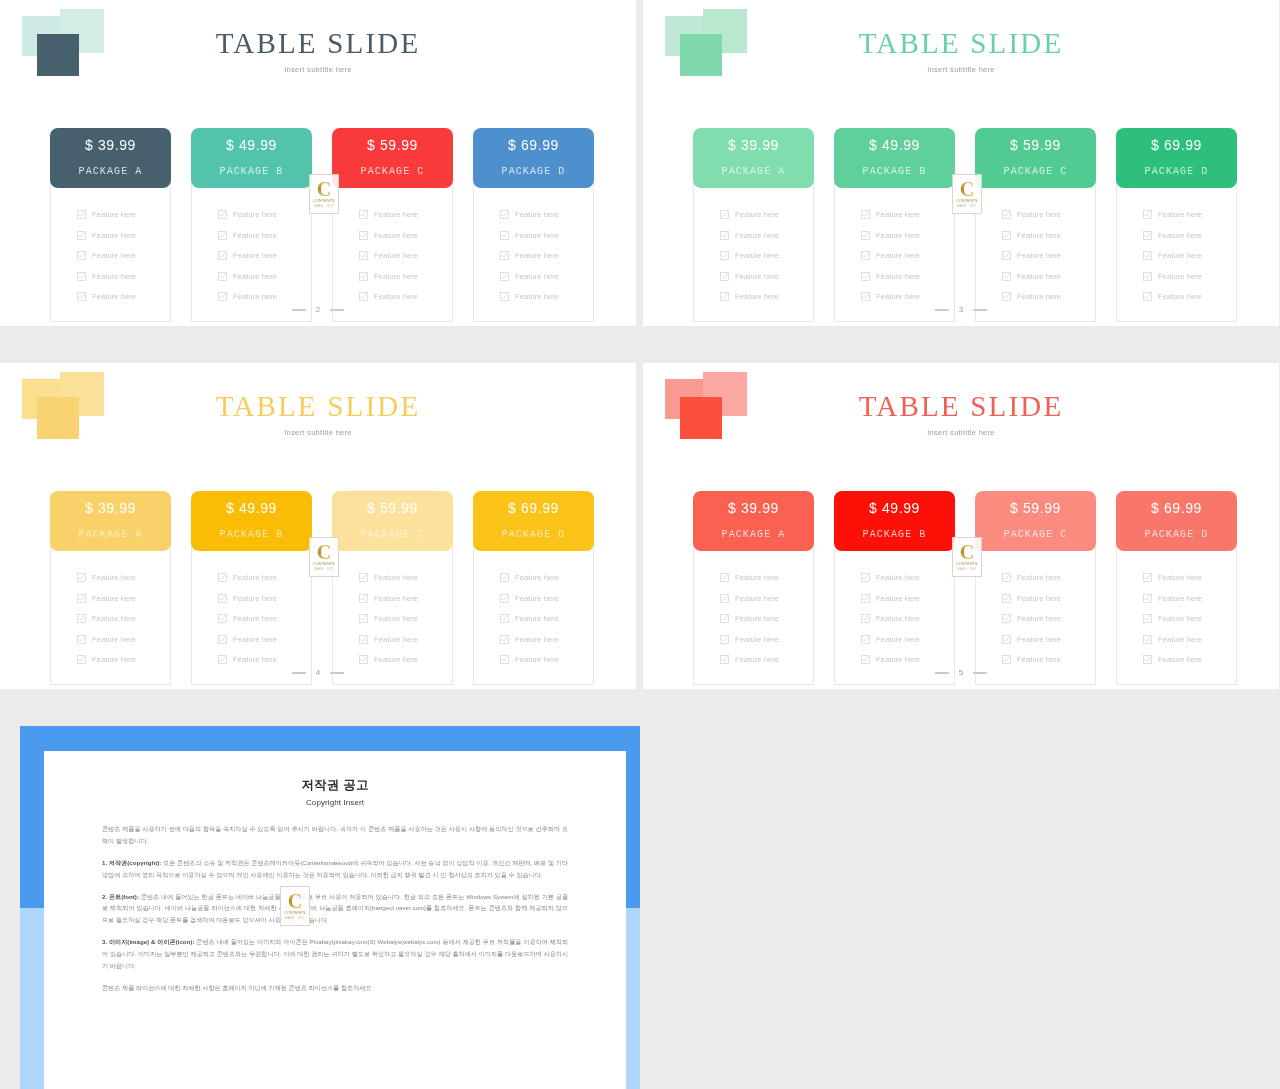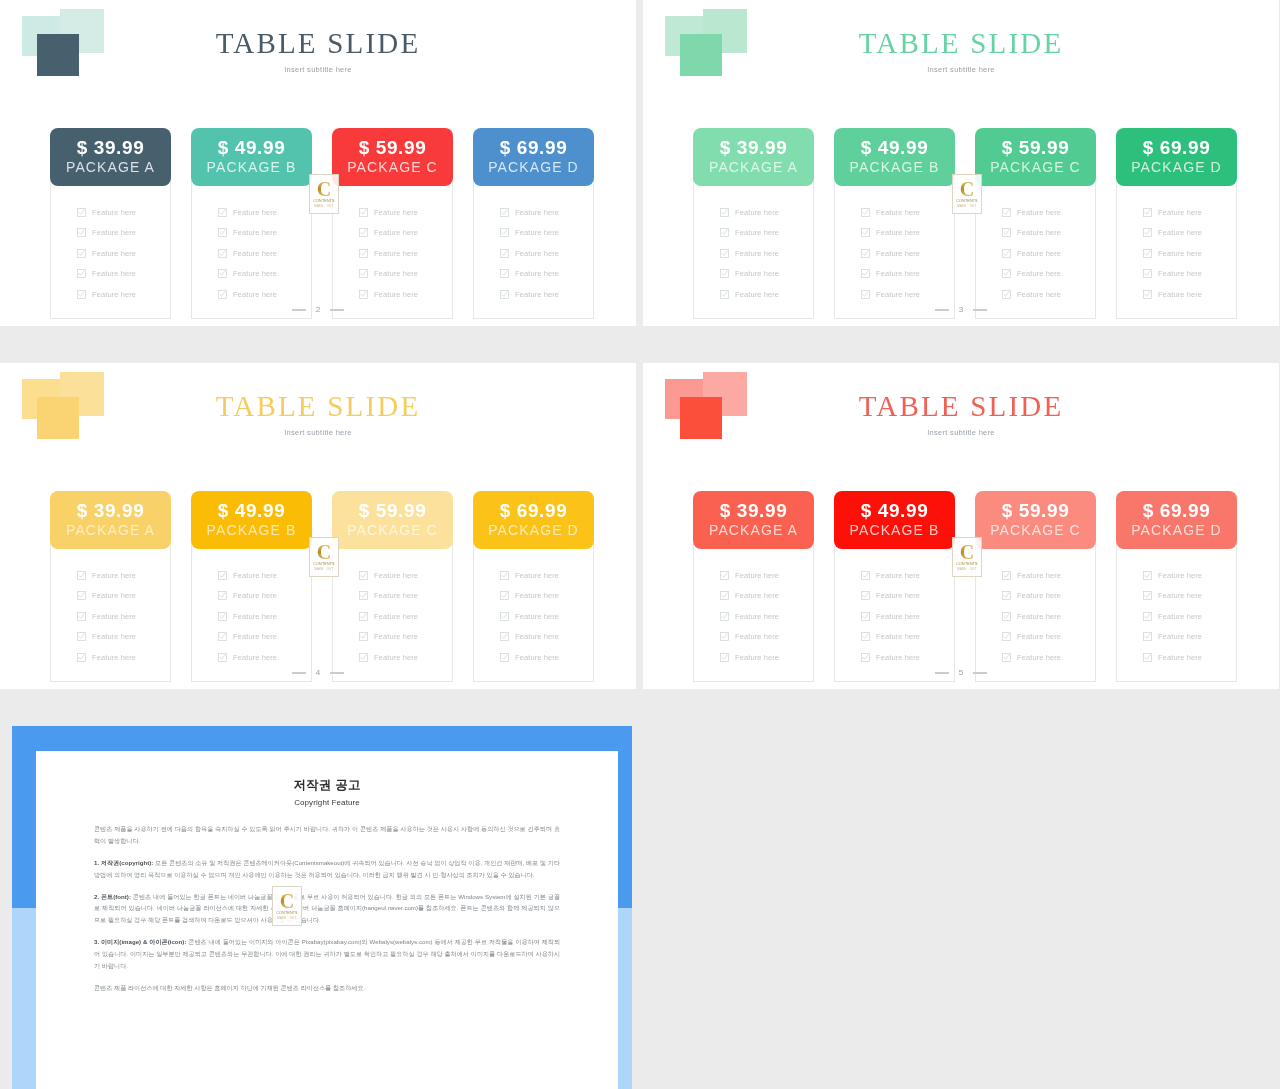--- a/index.html
+++ b/index.html
@@ -68,29 +68,30 @@
   .card { width: 121px; position: relative; }
   .card-head {
     border-radius: 8px;
     padding: 10px 0 11px;
     text-align: center;
     position: relative;
     z-index: 2;
   }
   .card-price {
     color: #ffffff;
-    font-size: 19px;
-    font-weight: bold;
+    font-size: 14px;
+    font-weight: normal;
     letter-spacing: 0.6px;
     line-height: 1.1;
   }
   .card-pkg {
-    margin-top: 0;
-    font-size: 14px;
+    margin-top: 13px;
+    font-size: 10px;
     letter-spacing: 1.1px;
+    font-family: Liberation Mono, monospace;
   }
   .card-body {
     border: 1px solid #e7e7e7;
     border-top: none;
     background: #fff;
     margin-top: -6px;
     padding: 22px 0 14px;
     min-height: 125px;
   }
   .feat {
@@ -140,21 +141,21 @@
     left: 0; right: 0; bottom: 8px;
     display: flex; align-items: center; justify-content: center;
     gap: 10px;
   }
   .pager .dash { width: 14px; height: 2px; background: #c9cdd0; display: block; }
   .pager .num { font-size: 8px; color: #9aa0a5; }
 
   
   #copyright-slide {
     position: absolute;
-    left: 4px; top: 726px;
+    left: 12px; top: 726px;
     width: 636px; height: 363px;
     overflow: hidden;
   }
   .cr-frame-top {
     position: absolute; left: 8px; top: 0; width: 620px; height: 182px;
     background: #4a9bf0;
   }
   .cr-frame-bot {
     position: absolute; left: 8px; top: 182px; width: 620px; height: 181px;
     background: #aed6fb;
@@ -1161,21 +1162,21 @@
         <span class="dash"></span>
       </div>
     </div>
   </div>
 
   <div id="copyright-slide">
     <div class="cr-frame-top" style="background: rgb(74, 155, 240);"></div>
     <div class="cr-frame-bot" style="background: rgb(174, 214, 251);"></div>
     <div class="cr-paper">
       <div class="cr-title">저작권 공고</div>
-      <div class="cr-subtitle">Copyright Feature</div>
+      <div class="cr-subtitle">Copyright Insert</div>
       <div class="cr-body">
           <div class="cr-p">콘텐츠 제품을 사용하기 전에 다음의 항목을 숙지하실 수 있도록 읽어 주시기 바랍니다. 귀하가 이 콘텐츠 제품을 사용하는 것은 사용시 사항에 동의하신 것으로 간주되며 효력이 발생합니다.</div>
           <div class="cr-p"><b>1. 저작권(copyright):</b> 모든 콘텐츠의 소유 및 저작권은 콘텐츠메이커아웃(Contentsmakeout)에 귀속되어 있습니다. 사전 승낙 없이 상업적 이용, 개인간 재판매, 배포 및 기타 방법에 의하여 영리 목적으로 이용하실 수 없으며 개인 사용에만 이용하는 것은 허용되어 있습니다. 이러한 금지 행위 발견 시 민·형사상의 조치가 있을 수 있습니다.</div>
           <div class="cr-p"><b>2. 폰트(font):</b> 콘텐츠 내에 들어있는 한글 폰트는 네이버 나눔글꼴의 저작물로 무료 사용이 허용되어 있습니다. 한글 외의 모든 폰트는 Windows System에 설치된 기본 글꼴로 제작되어 있습니다. 네이버 나눔글꼴 라이선스에 대한 자세한 사항은 네이버 나눔글꼴 홈페이지(hangeul.naver.com)를 참조하세요. 폰트는 콘텐츠와 함께 제공되지 않으므로 필요하실 경우 해당 폰트를 검색하여 다운로드 받으셔야 사용하실 수 있습니다.</div>
           <div class="cr-p"><b>3. 이미지(image) &amp; 아이콘(icon):</b> 콘텐츠 내에 들어있는 이미지와 아이콘은 Pixabay(pixabay.com)와 Webalys(webalys.com) 등에서 제공한 무료 저작물을 이용하여 제작되어 있습니다. 이미지는 일부분만 제공되고 콘텐츠와는 무관합니다. 이에 대한 권리는 귀하가 별도로 확인하고 필요하실 경우 해당 출처에서 이미지를 다운로드하여 사용하시기 바랍니다.</div>
           <div class="cr-p">콘텐츠 제품 라이선스에 대한 자세한 사항은 홈페이지 하단에 기재된 콘텐츠 라이선스를 참조하세요.</div>
         </div>
     </div>
     <div class="watermark cr-wm">
       <div class="wm-c">C</div>

